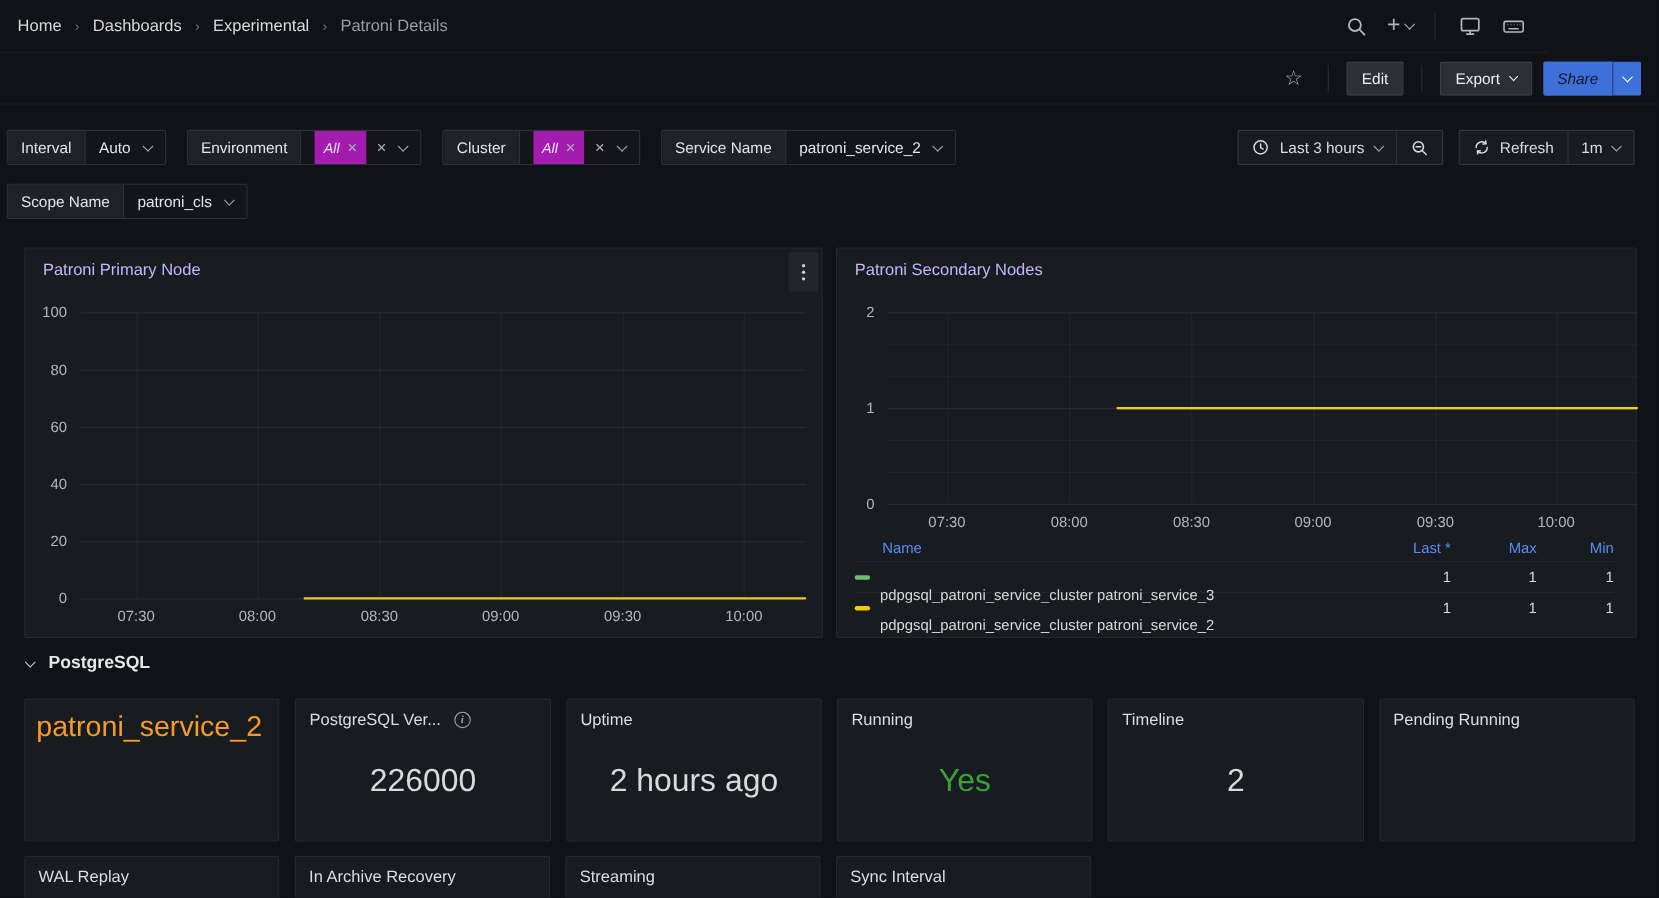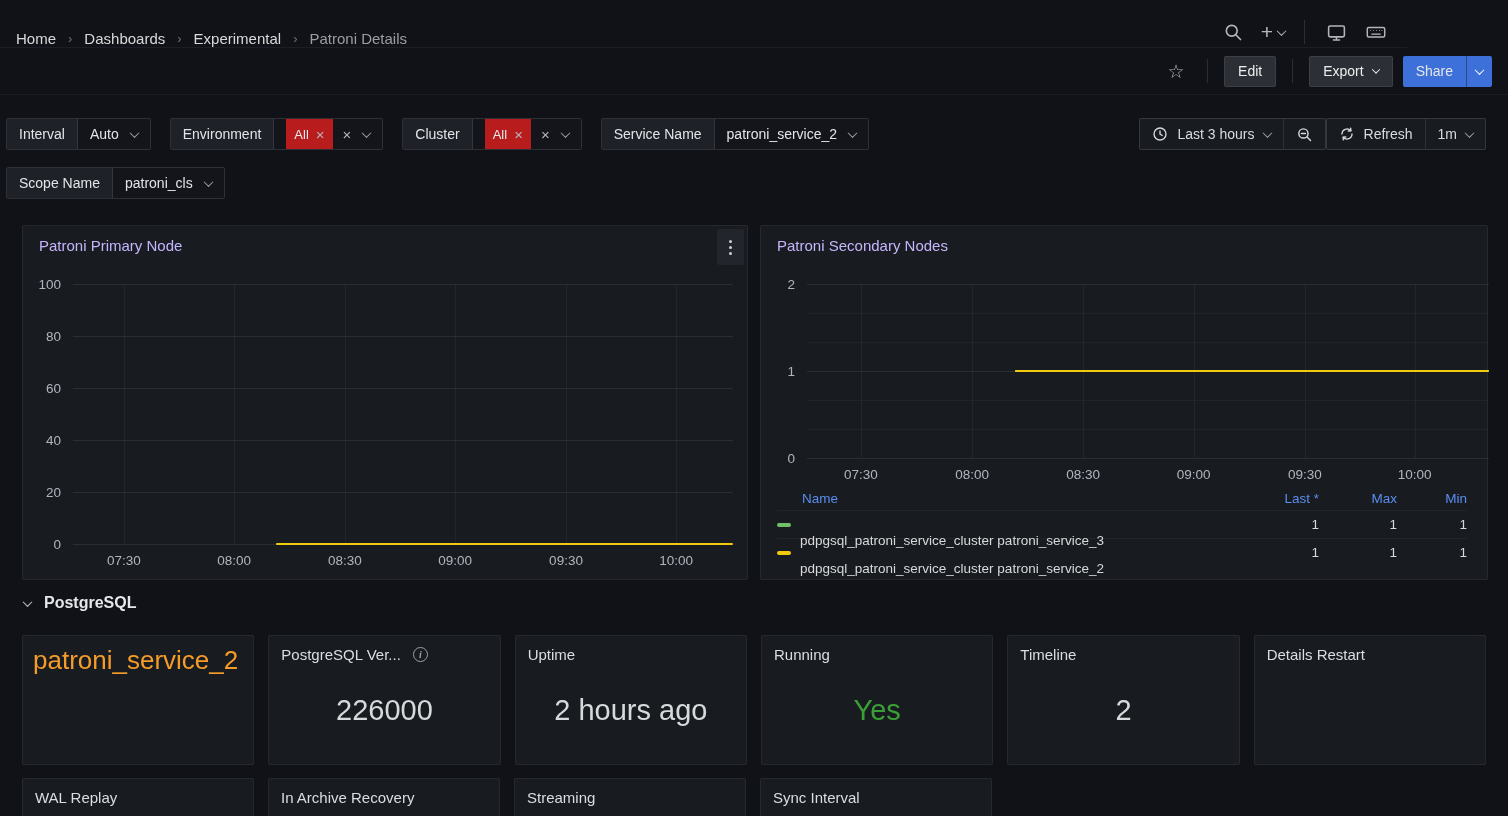--- a/index.html
+++ b/index.html
@@ -9,66 +9,66 @@
     background:#111217; color:#d8d9da;
     font-family:"Liberation Sans", sans-serif;
     font-size:14px;
   }
   svg { display:block; }
   .chev { display:inline-block; width:7px; height:7px;
     border-right:1.6px solid currentColor; border-bottom:1.6px solid currentColor;
     transform:rotate(45deg) translate(-1px,-1px); }
   
   #top-nav { position:absolute; left:0; top:0; width:1407px; height:48px;
-    display:flex; align-items:flex-end; padding:0 16px;
+    display:flex; align-items:center; padding:0 16px;
     border-bottom:1px solid rgba(204,204,220,0.07); }
   .crumbs { display:flex; align-items:center; gap:12px; font-size:15px; }
   .crumb { color:#d8d9da; cursor:pointer; }
   .crumb-sep { color:#6d7177; font-size:13px; }
   .crumb-current { color:#9a9da5; }
   .nav-right { margin-left:auto; display:flex; align-items:center; gap:10px; color:#aeb1b8; }
   .icon-btn { display:flex; align-items:center; justify-content:center;
     min-width:30px; height:30px; border-radius:2px; cursor:pointer; color:#b2b5bc; gap:5px; }
   .plus-glyph { font-size:21px; line-height:1; font-weight:400; margin-top:-2px; }
   .vdiv { width:1px; height:24px; background:rgba(204,204,220,0.15); margin:0 6px; }
   
   #toolbar { position:absolute; left:0; top:48px; width:1508px; height:47px;
     display:flex; align-items:center; justify-content:flex-end; padding:0 16px;
     border-bottom:1px solid rgba(204,204,220,0.07); gap:10px; }
   .star-glyph { font-size:19px; color:#b2b5bc; }
   .btn { height:31px; display:flex; align-items:center; gap:9px; padding:0 13px;
     background:#2d2f36; border:1px solid rgba(204,204,220,0.10); border-radius:2px;
     color:#eceded; font-weight:500; font-size:14px; cursor:pointer; }
   .btn .chev { width:6px; height:6px; }
   .share-group { display:flex; }
-  .btn-primary { background:#3d71d9; border:none; color:#e5e5e5; border-radius:2px 0 0 2px; }
+  .btn-primary { background:#3d71d9; border:none; color:#0f172a; border-radius:2px 0 0 2px;font-style:italic; }
   .btn-primary-caret { width:26px; height:31px; background:#3d71d9; border-radius:0 2px 2px 0;
     border-left:1px solid rgba(17,18,23,0.4); display:flex; align-items:center; justify-content:center;
     color:#fff; cursor:pointer; }
   
   .filters { position:absolute; left:6px; right:22px; display:flex; align-items:center; }
   #filters-row1 { top:117px; height:34px; }
   #filters-row2 { top:166px; height:34px; }
   .fgroup { display:flex; align-items:stretch; height:32px; margin-right:19px;
     border:1px solid rgba(204,204,220,0.16); border-radius:2px; overflow:hidden; }
   .flabel { display:flex; align-items:center; padding:0 12px; background:#1e2127;
     color:#e3e4e7; font-weight:500; white-space:nowrap;
     border-right:1px solid rgba(204,204,220,0.12); }
   .fvalue { display:flex; align-items:center; gap:10px; padding:0 12px; background:#13151a;
     color:#e3e4e7; cursor:pointer; white-space:nowrap; }
   .fvalue .chev { color:#9da0a6; margin-left:2px; }
-  .pill { display:flex; align-items:center; gap:7px; background:#b91c1c; border-radius:2px;
-    padding:20px 8px; font-size:13px; color:#e8e9eb; cursor:pointer; }
+  .pill { display:flex; align-items:center; gap:7px; background:#a21caf; border-radius:2px;
+    padding:20px 8px; font-size:13px; color:#e8e9eb; cursor:pointer;font-style:italic; }
   .x-glyph { color:#b4b7bd; font-size:15px; line-height:1; cursor:pointer; }
   .toggle-cell { display:flex; align-items:center; padding:0 10px; background:#13151a; }
   .toggle { width:42px; height:21px; background:#3d71d9; border-radius:11px; position:relative; cursor:pointer; }
   .toggle-knob { position:absolute; right:2px; top:2px; width:17px; height:17px; background:#fff;
     border-radius:50%; display:flex; align-items:center; justify-content:center;
     color:#3d71d9; font-size:11px; font-weight:700; }
-  .time-right { margin-left:auto; display:flex; }
+  .time-right { margin-left:auto; display:flex; gap:14px; }
   .tgroup { display:flex; align-items:stretch; height:32px; background:#181b20;
     border:1px solid rgba(204,204,220,0.16); border-radius:2px; color:#dadbde; font-weight:500; }
   .tseg { display:flex; align-items:center; gap:9px; padding:0 12px; cursor:pointer; }
   .tseg + .tseg { border-left:1px solid rgba(204,204,220,0.12); }
   .tseg .chev { color:#9da0a6; }
   
   .panel { position:absolute; background:#181b20; border:1px solid rgba(204,204,220,0.08);
     border-radius:2px; }
   #panel-primary  { left:22px;  top:225px; width:726px; height:355px; }
   #panel-secondary{ left:760px; top:225px; width:728px; height:355px; }
@@ -385,21 +385,21 @@
     <div class="stat-value" style="color: rgb(58, 160, 53);">Yes</div>
   </div>
   <div class="stat">
     <div class="stat-title">
         <span>Timeline</span>
       </div>
     <div class="stat-value" style="color: rgb(216, 217, 218);">2</div>
   </div>
   <div class="stat">
     <div class="stat-title">
-        <span>Details Restart</span>
+        <span>Pending Running</span>
       </div>
   </div>
 </div>
 
 <div id="bottom-row">
   <div class="stat">
     <div class="stat-title">
         <span>WAL Replay</span>
       </div>
   </div>

